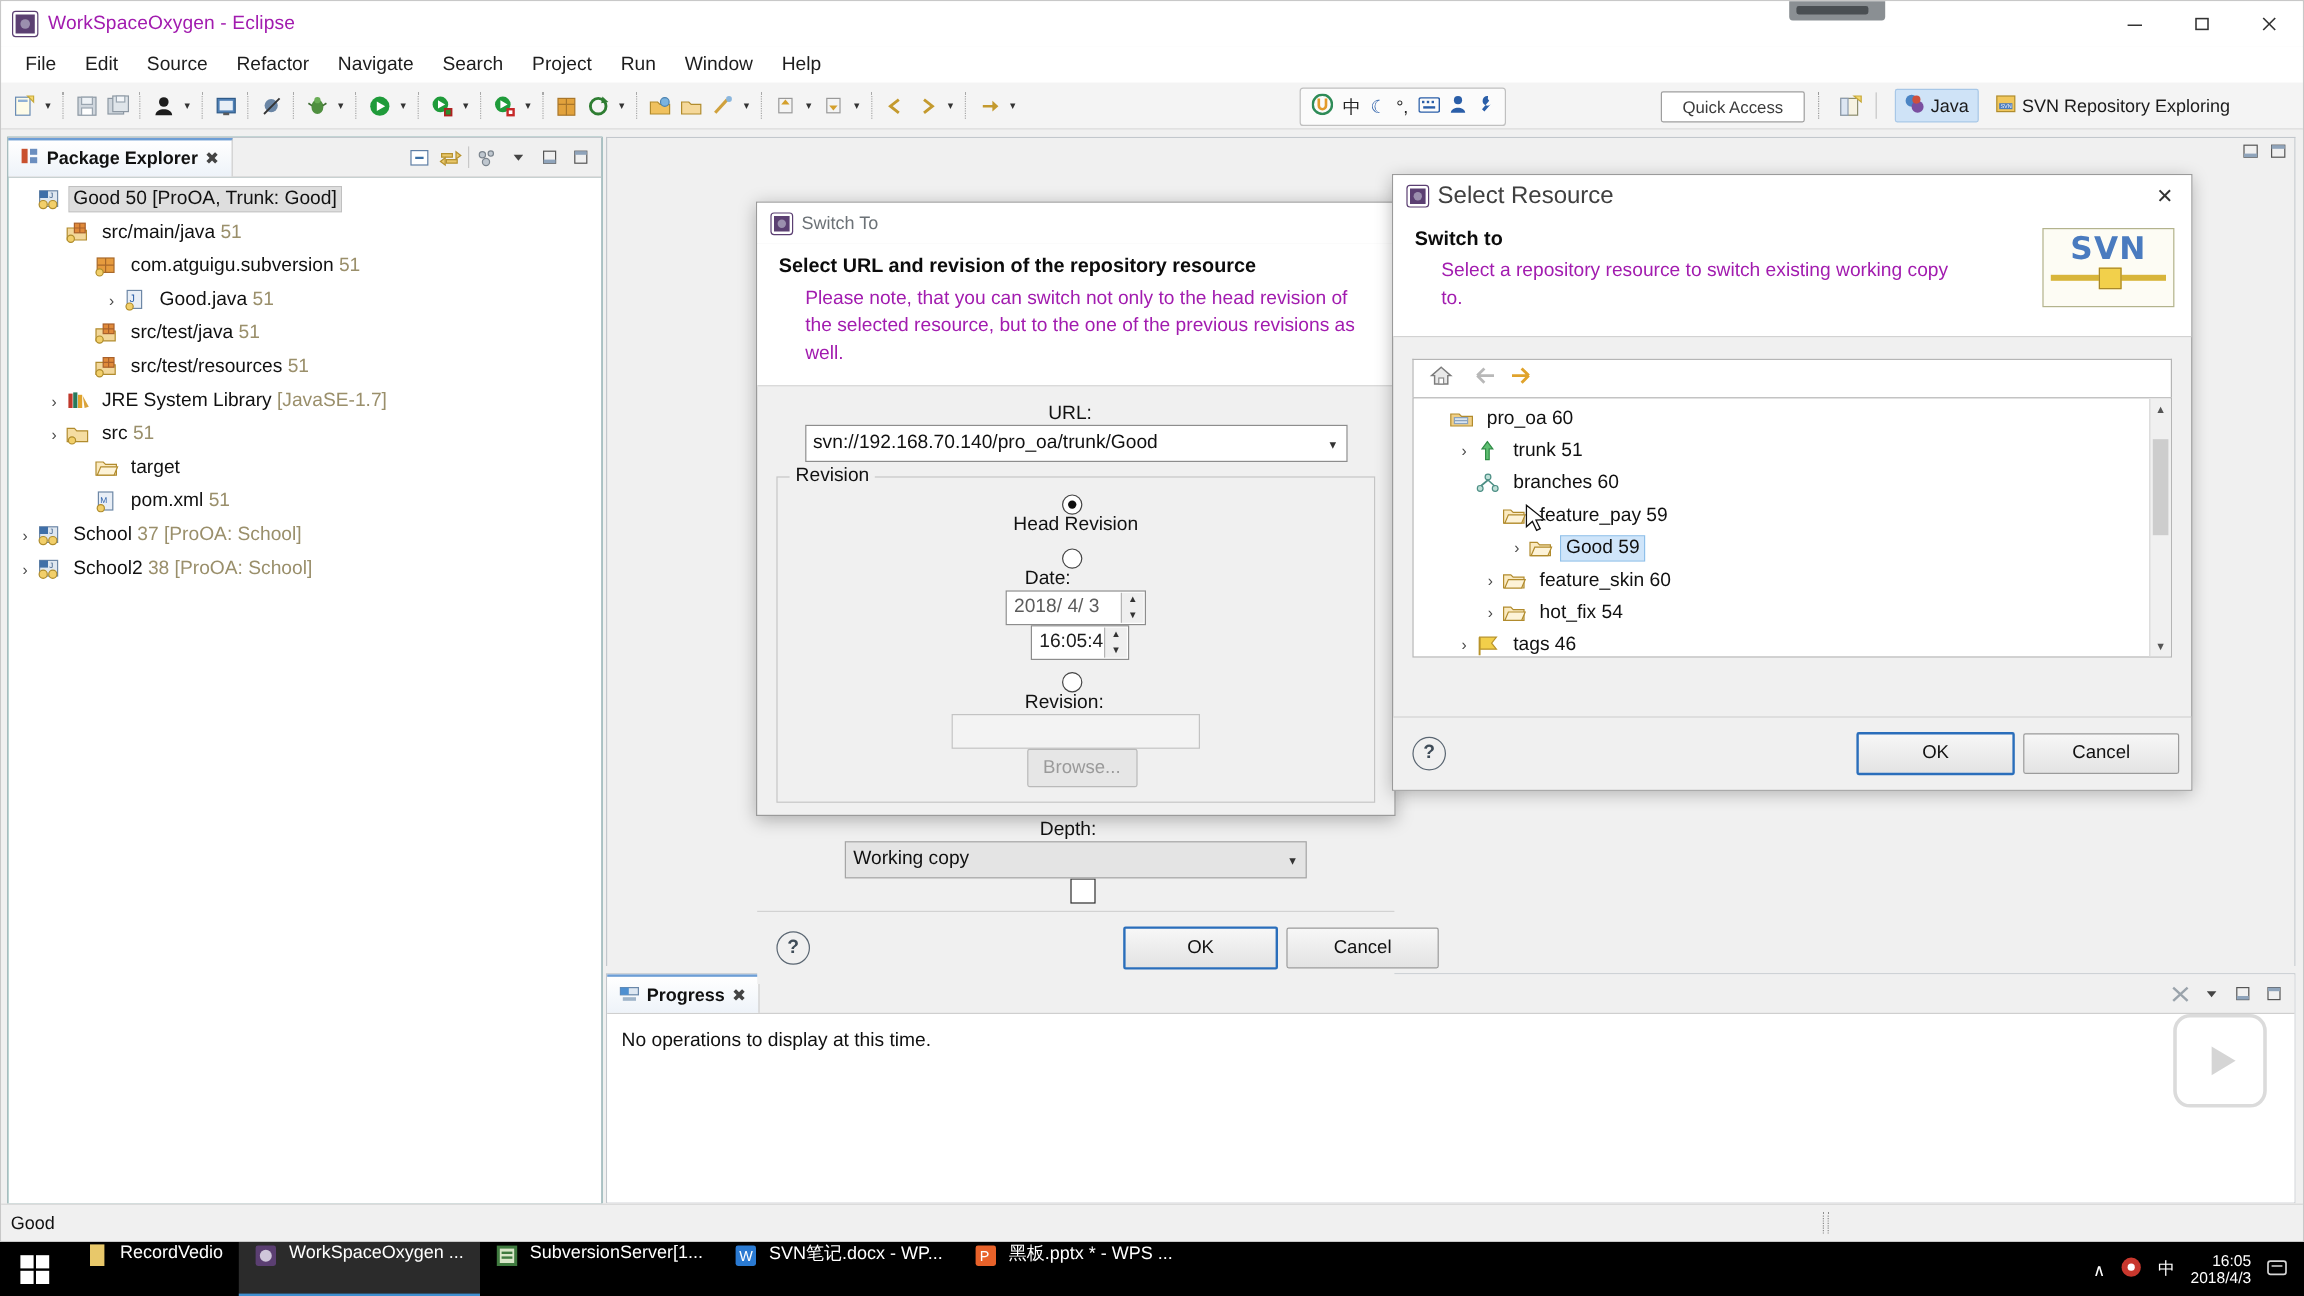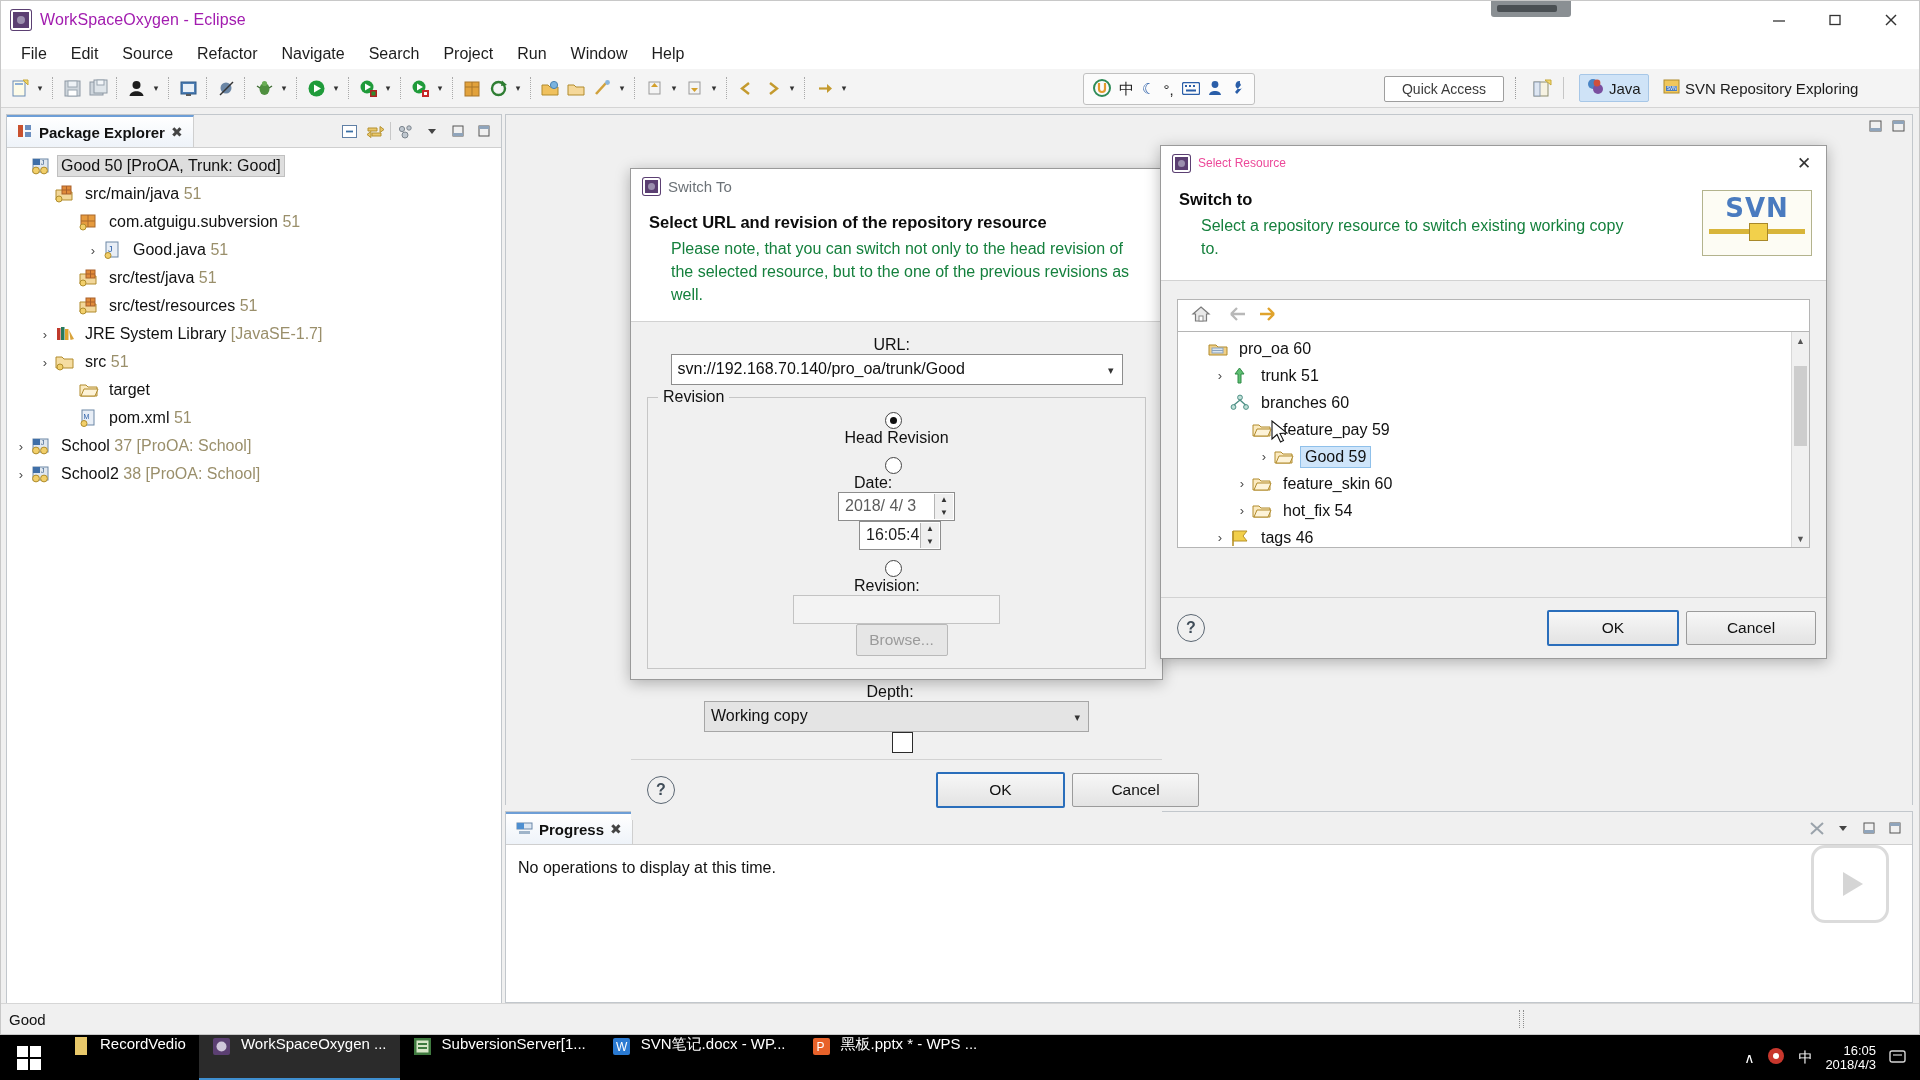--- a/index.html
+++ b/index.html
@@ -171,21 +171,21 @@
   .dlg-icon::after{ content:""; position:absolute; left:3px; top:3px; width:7px;height:7px;
     border-radius:50%; background:#9b8fae;}
   .dlg-title{ font-size:15px; color:#6c7277; }
   .dlg-close{ position:absolute; right:10px; top:6px; width:24px; height:22px;
     display:flex;align-items:center;justify-content:center; color:#333; font-size:17px;}
   .dlg-header{
     background:#ffffff; padding:10px 18px 14px 18px; border-bottom:1px solid #d2d2d2;
     position:relative; flex:none;
   }
   .dlg-h-title{ font-size:16.5px; font-weight:bold; color:#0c0c0c; margin-bottom:5px;}
-  .dlg-h-desc{ font-size:16px; color:#15803d; padding-left:22px; line-height:1.45;}
+  .dlg-h-desc{ font-size:16px; color:#a21caf; padding-left:22px; line-height:1.45;}
   .dlg-content{ flex:1; padding:14px 16px 6px 16px; position:relative;}
   .dlg-buttonbar{
     border-top:1px solid #d2d2d2; background:#f0f0f0; height:60px; flex:none;
     display:flex; align-items:center; padding:0 16px; position:relative;
   }
   .btn{
     min-width:108px; height:32px; background:linear-gradient(180deg,#f7f7f7,#e3e3e3);
     border:1px solid #9b9b9b; font-size:15.5px; color:#111;
     display:flex; align-items:center; justify-content:center; border-radius:2px;
   }
@@ -867,21 +867,21 @@
   <div class="dlg-buttonbar">
     <div class="help-circle">?</div>
     <div class="btn default" style="position:absolute; left:305px; width:125px;">OK</div>
     <div class="btn" style="position:absolute; left:441px; width:125px;">Cancel</div>
   </div>
 </div>
 
 <div class="dialog" style="left:1160px; top:145px; width:667px; height:514px;">
   <div class="dlg-titlebar">
     <div class="dlg-icon"></div>
-    <div class="dlg-title" style="color:#ec4899; font-size:12px">Select Resource</div>
+    <div class="dlg-title" style="color:#404040; font-size:20px">Select Resource</div>
     <div class="dlg-close">✕</div>
   </div>
   <div class="dlg-header" style="padding-bottom:20px">
     <div class="dlg-h-title">Switch to</div>
     <div class="dlg-h-desc" style="width:430px">Select a repository resource to switch existing working copy to.</div>
     <div class="svn-logo">
       <div class="word">SVN</div>
       <div class="bar">
           <div class="knob"></div>
         </div>

